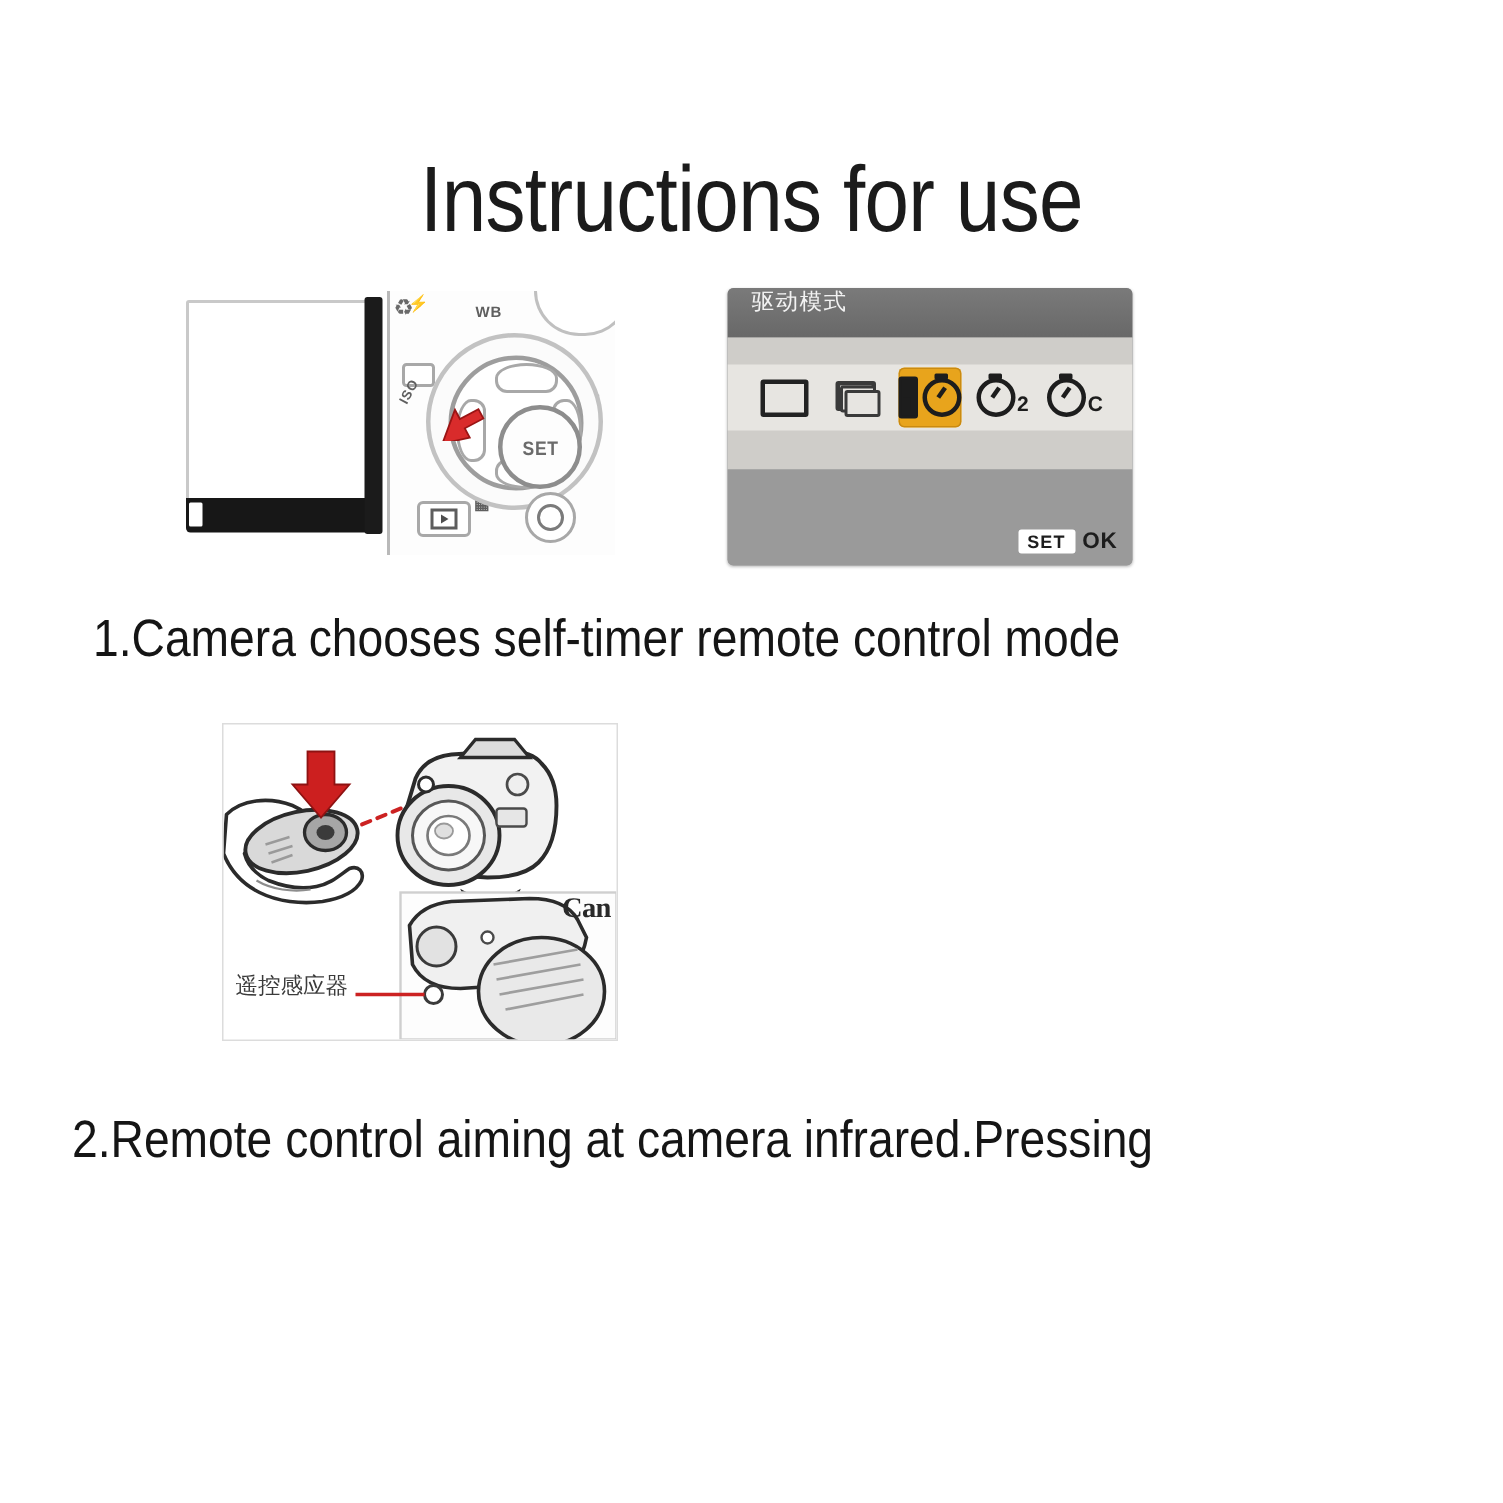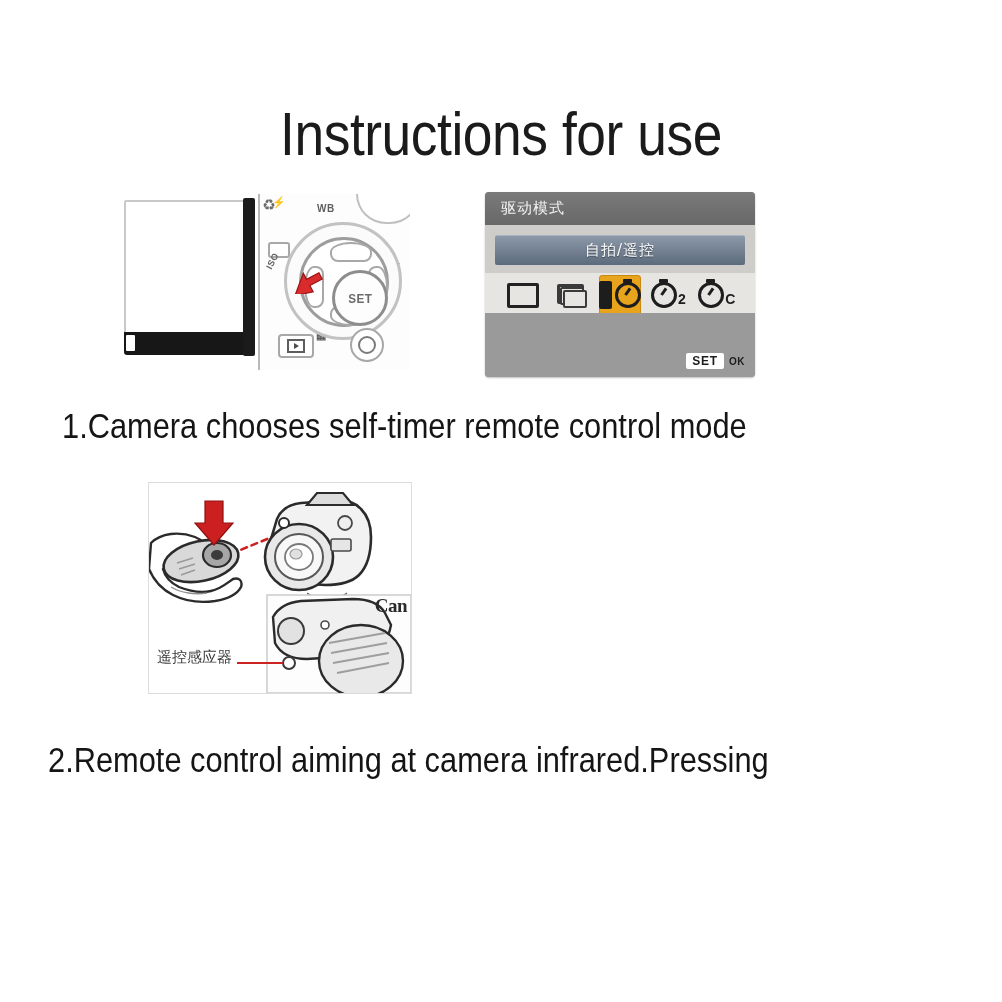--- a/index.html
+++ b/index.html
@@ -243,21 +243,21 @@
     height: 185px;
     border-radius: 4px;
     overflow: hidden;
     background: #9a9a9a;
     box-shadow: 0 1px 2px rgba(0,0,0,0.25);
   }
   .lcd-header {
     height: 33px;
     background: linear-gradient(#7a7a7a, #686868);
     display: flex;
-    align-items: center;
+    align-items: flex-start;
     padding-left: 16px;
     box-sizing: border-box;
   }
   .lcd-header-title {
     font-size: 15px;
     color: #f2f2f2;
     font-family: "DejaVu Sans", sans-serif;
     letter-spacing: 1px;
   }
   .lcd-body {
@@ -387,21 +387,21 @@
     background: #ffffff;
     color: #1d1d1d;
     font-size: 12px;
     font-weight: 700;
     padding: 1px 6px;
     border-radius: 2px;
     letter-spacing: 0.8px;
   }
   .oklabel {
     color: #1d1d1d;
-    font-size: 10px;
+    font-size: 15px;
     font-weight: 700;
     letter-spacing: 0.5px;
   }
 
   
   .step-caption {
     position: absolute;
     font-family: "Liberation Sans", sans-serif;
     font-size: 35px;
     font-weight: 400;
@@ -499,23 +499,20 @@
       <div class="btn-trash">♻</div>
     </div>
   </div>
 
   <div class="lcd-panel">
     <div class="lcd-header">
       <span class="lcd-header-title">驱动模式</span>
     </div>
 
     <div class="lcd-body">
-      <div class="lcd-selected-bar">
-        <span class="lcd-selected-label">自拍/遥控</span>
-      </div>
 
       <div class="lcd-icon-row">
         <div class="mode-icon">
           <span class="ic-single"></span>
         </div>
         <div class="mode-icon">
           <span class="ic-cont">
             <span class="c3"></span>
               <span class="c2"></span>
               <span class="c1"></span>

